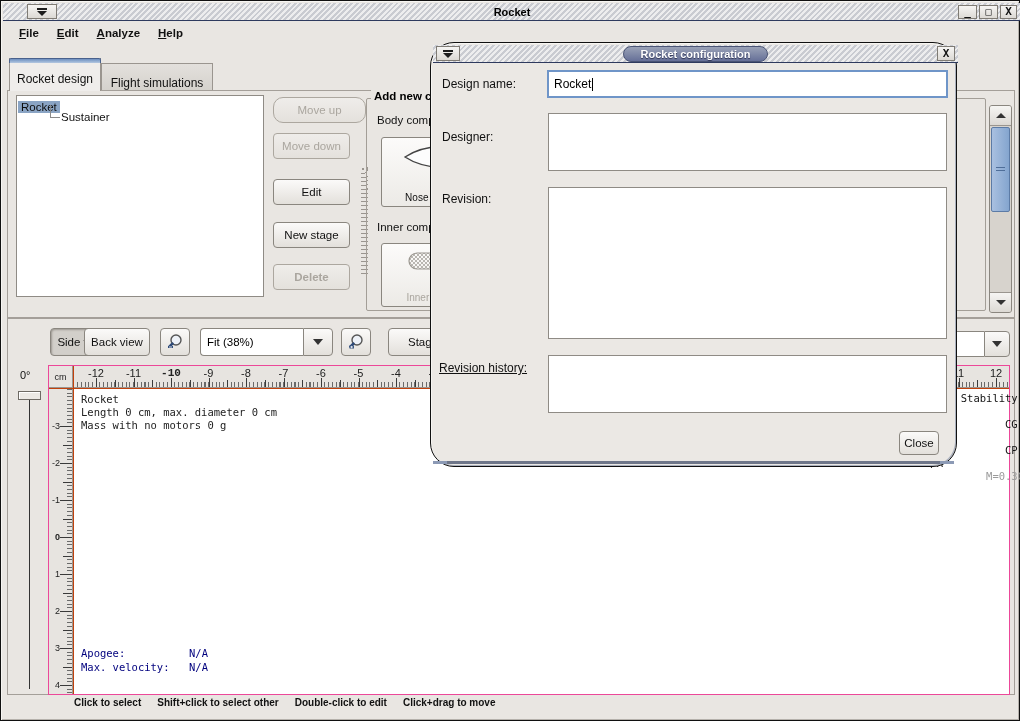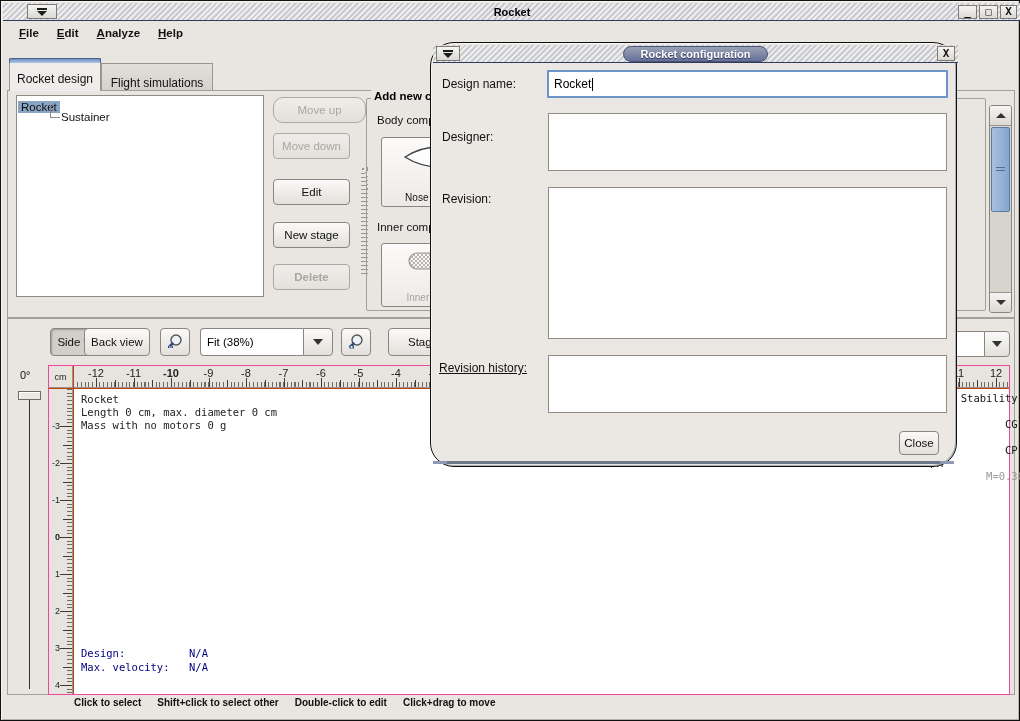--- a/index.html
+++ b/index.html
@@ -223,21 +223,21 @@
 
       <div class="abs rulerbg" id="h-ruler" style="left:25px;top:0;right:0;height:22px;border-bottom:1px solid #9a958f;overflow:hidden;">
         <div class="abs" style="left:3.25px;right:0;bottom:0;height:5px;background:repeating-linear-gradient(to right,#6a6a6a 0 1px,transparent 1px 3.75px);"></div>
       <div class="htick" style="left: 22px; height: 9px;"></div>
           <div class="hnum" style="left: 22px;">-12</div>
           <div class="htick" style="left: 40.75px; height: 7px;"></div>
           <div class="htick" style="left: 59.5px; height: 9px;"></div>
           <div class="hnum" style="left: 59.5px;">-11</div>
           <div class="htick" style="left: 78.25px; height: 7px;"></div>
           <div class="htick" style="left: 97px; height: 9px;"></div>
-          <div class="hnum bold" style="left: 97px;">-10</div>
+          <div class="hnum bold" style="left: 97px; font-family: Liberation Mono, monospace;">-10</div>
           <div class="htick" style="left: 115.75px; height: 7px;"></div>
           <div class="htick" style="left: 134.5px; height: 9px;"></div>
           <div class="hnum" style="left: 134.5px;">-9</div>
           <div class="htick" style="left: 153.25px; height: 7px;"></div>
           <div class="htick" style="left: 172px; height: 9px;"></div>
           <div class="hnum" style="left: 172px;">-8</div>
           <div class="htick" style="left: 190.75px; height: 7px;"></div>
           <div class="htick" style="left: 209.5px; height: 9px;"></div>
           <div class="hnum" style="left: 209.5px;">-7</div>
           <div class="htick" style="left: 228.25px; height: 7px;"></div>
@@ -327,21 +327,21 @@
         </div>
 
       <div class="abs" style="left:25px;top:23px;right:0;bottom:0;background:#fff;">
         <div class="abs mono" style="left:7px;top:4px;font-size:10.5px;line-height:13px;color:#222;">
           <div>Rocket</div>
           <div>Length 0 cm, max. diameter 0 cm</div>
           <div>Mass with no motors 0 g</div>
         </div>
 
         <div class="abs mono" style="left:7px;top:258px;font-size:10.5px;line-height:13.5px;color:#00007e;">
-          <div><span style="display:inline-block;width:108px;">Design:</span><span>N/A</span></div>
+          <div><span style="display:inline-block;width:108px;">Apogee:</span><span>N/A</span></div>
           <div><span style="display:inline-block;width:108px;">Max. velocity:</span><span>N/A</span></div>
         </div>
 
         <div class="abs mono" style="left:850px;top:3px;font-size:10.5px;line-height:13px;color:#111;">
           <div><span style="display:inline-block;width:100px;text-align:right;">Stability:</span> <span>N/A</span></div>
           <div><span style="display:inline-block;width:100px;text-align:right;">CG:</span> <span>N/A</span></div>
           <div><span style="display:inline-block;width:100px;text-align:right;">CP:</span> <span>N/A</span></div>
           <div style="color:#9b9b9b;"><span style="display:inline-block;width:100px;text-align:right;">M=0.30</span></div>
         </div>
       </div>

